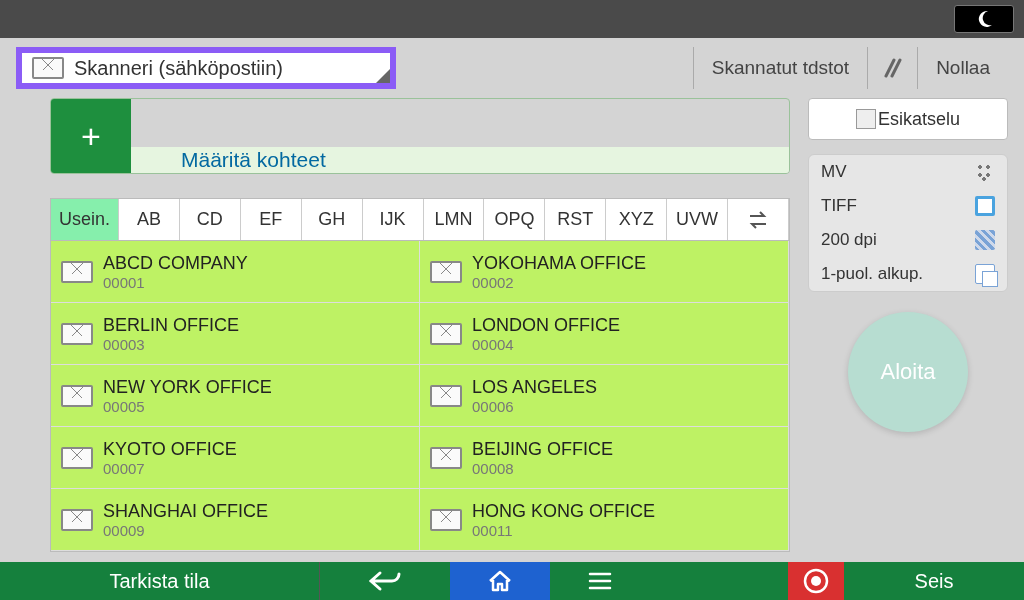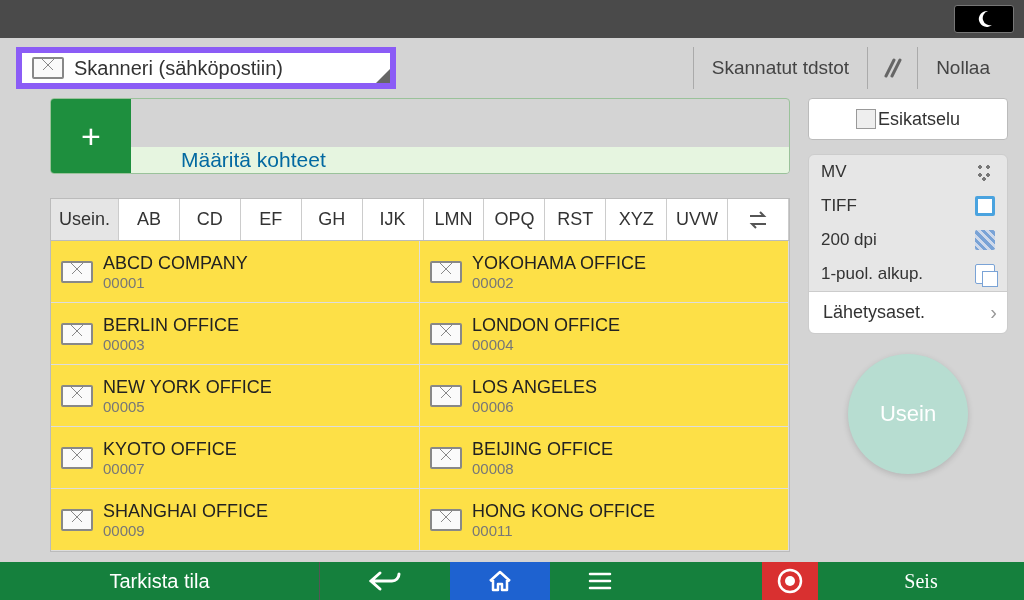--- a/index.html
+++ b/index.html
@@ -19,24 +19,24 @@
   .main-area { display: flex; height: calc(600px - 38px - 60px - 38px); padding: 0 16px 10px 50px; gap: 18px; }
   .left-col { flex: 1; display: flex; flex-direction: column; }
   .right-col { width: 200px; display: flex; flex-direction: column; }
   
   .dest-btn { height: 76px; display: flex; align-items: stretch; border: 1px solid #9ac29a; border-radius: 4px; overflow: hidden; }
   .dest-plus { width: 80px; background: #1e8f3e; display: flex; align-items: center; justify-content: center; color: #fff; font-size: 34px; }
   .dest-label { flex: 1; background: #e6f5e0; display: flex; align-items: center; padding-left: 50px; font-size: 21px; color: #0369a1; margin-top: 48px; }
   
   .alpha-tabs { display: flex; height: 42px; margin-top: 24px; background: #fff; border: 1px solid #bbb; border-bottom: none; }
   .alpha-tab { flex: 1; display: flex; align-items: center; justify-content: center; font-size: 18px; border-right: 1px solid #ccc; color: #333; }
-  .alpha-tab.freq { background: #e5e5e5; font-weight: 500; min-width: 68px; }
+  .alpha-tab.freq { background: #86efac; font-weight: 500; min-width: 68px; }
   .alpha-tab.swap { min-width: 48px; }
   
-  .addr-list { background: #fde047; border: 1px solid #bbb; flex: 1; overflow: hidden; display: grid; grid-template-columns: 1fr 1fr; }
+  .addr-list { background: #bef264; border: 1px solid #bbb; flex: 1; overflow: hidden; display: grid; grid-template-columns: 1fr 1fr; }
   .addr-item { border-right: 1px solid #ddd; border-bottom: 1px solid #ddd; display: flex; align-items: center; padding: 6px 10px; gap: 10px; }
   .addr-text { display: flex; flex-direction: column; }
   .addr-name { font-size: 18px; color: #222; }
   .addr-num { font-size: 15px; color: #777; }
   
   .preview-btn { height: 42px; background: #fff; border: 1px solid #bbb; border-radius: 4px; display: flex; align-items: center; padding: 0 10px; gap: 2px; font-size: 18px; color: #333; justify-content:center;}
   .preview-chk { width: 20px; height: 20px; border: 1px solid #999; background: #eee; }
   .settings-card { margin-top: 14px; background: #e6e6e6; border: 1px solid #ccc; border-radius: 6px; display: flex; flex-direction: column; }
   .setting-row { display: flex; align-items: center; justify-content: space-between; padding: 7px 12px; font-size: 17px; color: #333; }
   .send-settings { height: 42px; background: #fff; border-top: 1px solid #ccc; display: flex; align-items: center; justify-content: space-between; padding: 0 10px 0 14px; font-size: 18px; color: #333; border-radius: 0 0 6px 6px;}
@@ -44,21 +44,21 @@
   .start-btn { margin-top: 20px; align-self: center; width: 120px; height: 120px; border-radius: 60px; background: #b7ddd1; display: flex; align-items: center; justify-content: center; font-size: 22px; color: #fff; box-shadow: 0 2px 6px rgba(0,0,0,0.15); }
   
   .bottom-bar { position: absolute; left:0; right:0; bottom:0; height: 38px; background: #15803d; display: flex; align-items: stretch; color: #fff; }
   .bb-btn { display: flex; align-items: center; justify-content: center; font-size: 20px; }
   .bb-status { width: 320px; border-right: 1px solid #555;}
   .bb-back { width: 130px; }
   .bb-home { width: 100px; background: #1e62d0; }
   .bb-menu { width: 100px; }
   .bb-gap  { flex: 1; }
   .bb-stop-icon{ width: 56px; background:#d93030;}
-  .bb-stop { width: 206px; font-family: Liberation Serif, serif; }
+  .bb-stop { width: 180px; }
   
   .envelope { width: 32px; height: 22px; border: 2px solid #888; background: #fafafa; position: relative; border-radius:2px; flex-shrink:0;}
   .envelope::before { content:""; position:absolute; left:0; right:0; top:0; height:11px; background: linear-gradient(135deg, transparent 49%, #888 50%, #888 52%, transparent 53%), linear-gradient(225deg, transparent 49%, #888 50%, #888 52%, transparent 53%); }
   .mini-icon { width:20px;height:20px; background:#bbb; border-radius:2px; }
   .mini-icon.dots{ background: radial-gradient(circle at 5px 5px,#777 2px,transparent 2px),radial-gradient(circle at 13px 5px,#777 2px,transparent 2px),radial-gradient(circle at 5px 13px,#777 2px,transparent 2px),radial-gradient(circle at 13px 13px,#777 2px,transparent 2px),radial-gradient(circle at 9px 17px,#777 2px,transparent 2px); background-color:transparent;}
   .mini-icon.tiff{ background:#4aa3df; position:relative;}
   .mini-icon.tiff::after{content:"";position:absolute;inset:3px;background:#fff;}
   .mini-icon.dpi{ background:repeating-linear-gradient(45deg,#7aa3d6 0 3px,#cfd9ea 3px 6px);}
   .mini-icon.side{ background:#fff;border:1px solid #7aa3d6;position:relative;}
   .mini-icon.side::after{content:"";position:absolute;left:6px;top:6px;right:-4px;bottom:-4px;background:#fff;border:1px solid #7aa3d6;}
@@ -207,28 +207,24 @@
         <span class="mini-icon tiff"></span>
       </div>
       <div class="setting-row">
         <span>200 dpi</span>
         <span class="mini-icon dpi"></span>
       </div>
       <div class="setting-row">
         <span>1-puol. alkup.</span>
         <span class="mini-icon side"></span>
       </div>
-      <div class="send-settings">
-        <span>Lähetysaset.</span>
-        <span class="chev">›</span>
-      </div>
     </div>
 
     <div class="start-btn">
-      <span>Usein</span>
+      <span>Aloita</span>
     </div>
   </div>
 </div>
 
 <div class="bottom-bar">
   <div class="bb-btn bb-status">Tarkista tila</div>
   <div class="bb-btn bb-back">
     <svg width="34" height="22" viewBox="0 0 34 22">
         <path d="M12 3 L3 11 L12 19 M3 11 H24 a7 7 0 0 0 7-7" stroke="#fff" stroke-width="3" fill="none" stroke-linecap="round"></path>
       </svg>

